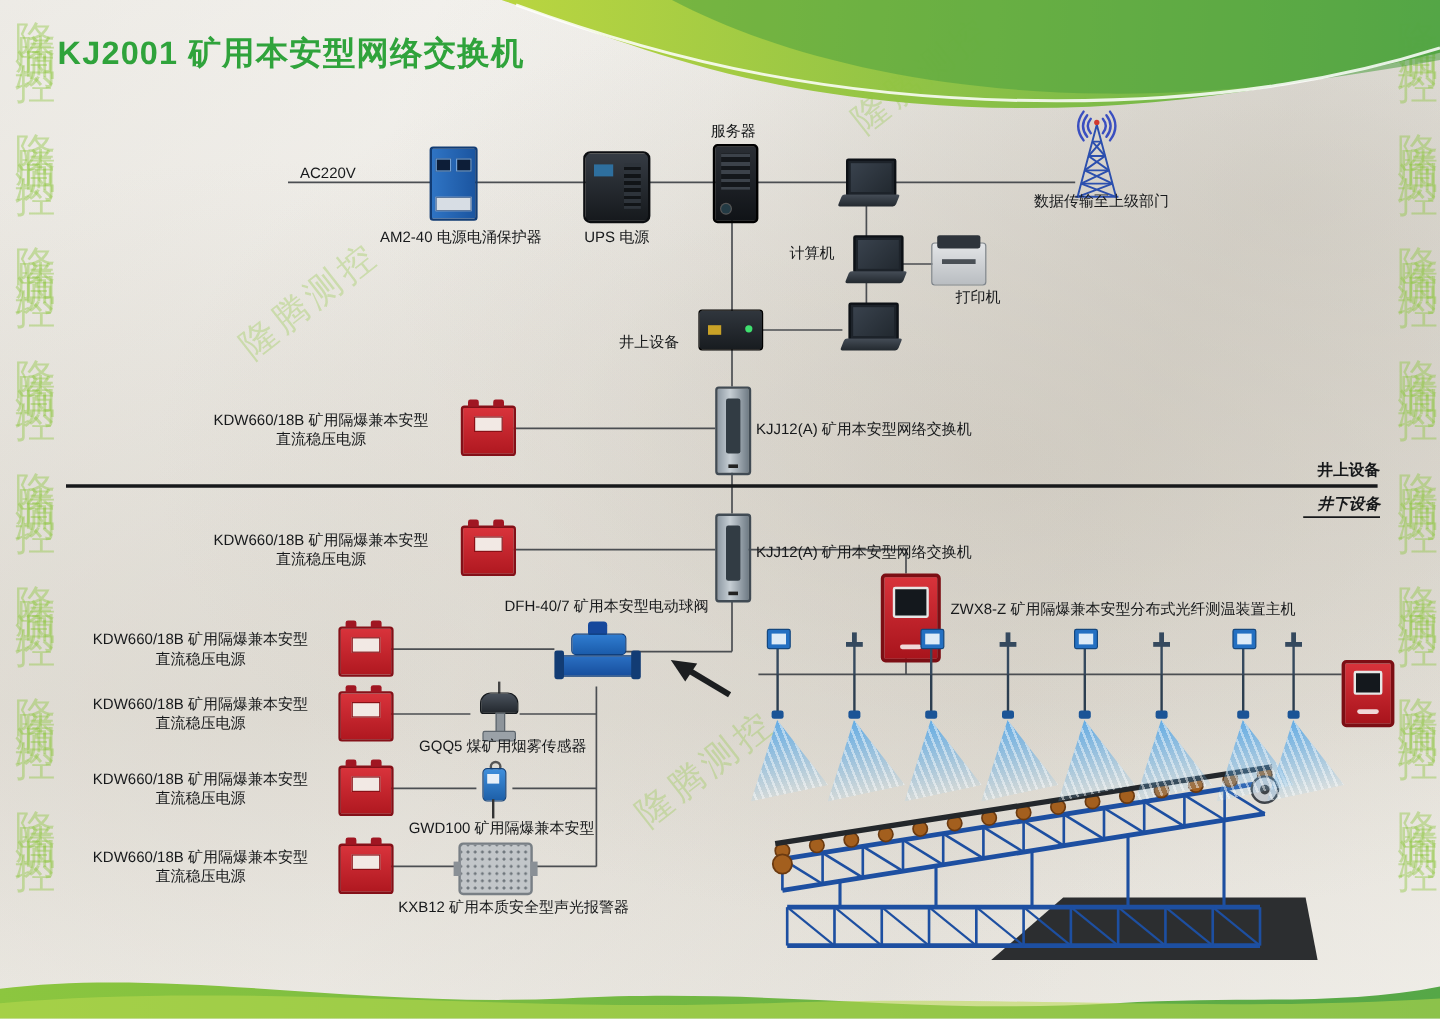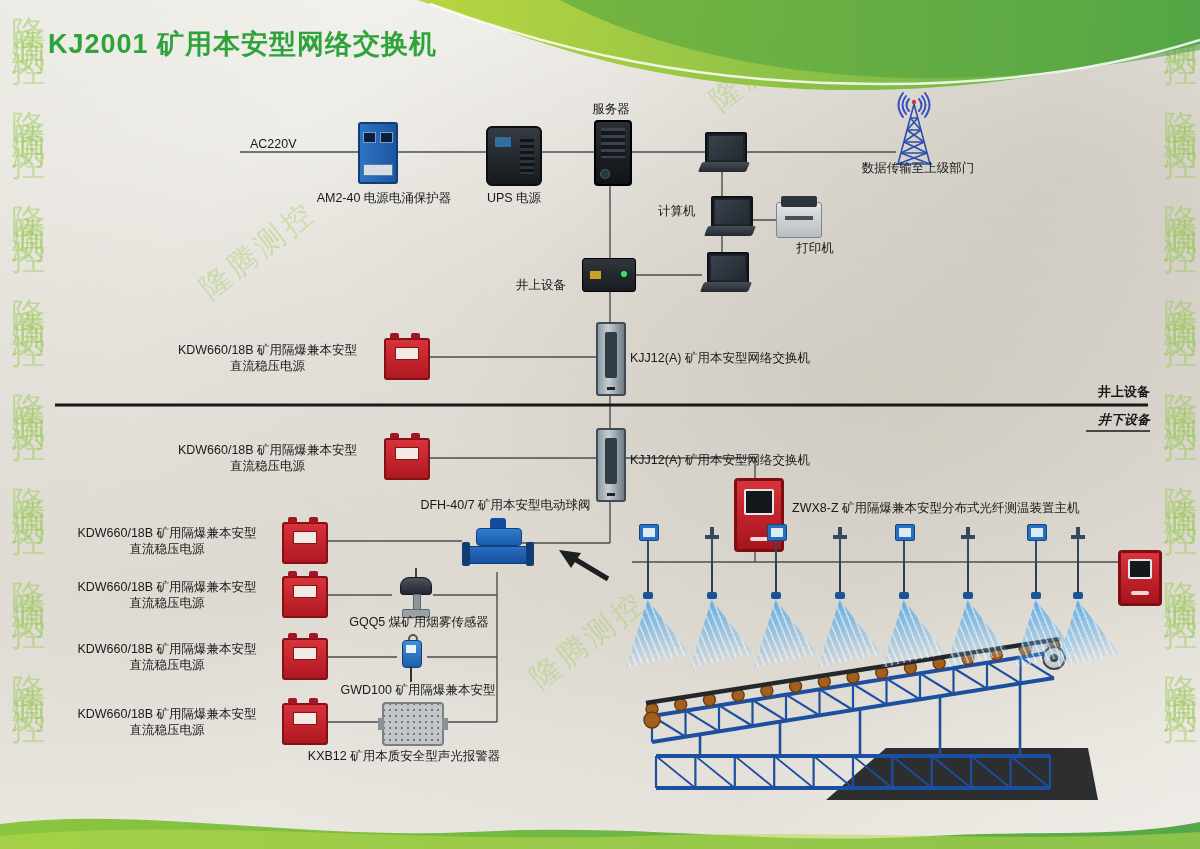--- a/index.html
+++ b/index.html
@@ -350,21 +350,21 @@
 
   <div class="dev gwd" style="left:400px;top:634px;">
     <i class="hook"></i>
       <i class="bodyb"></i>
     <i class="face"></i>
       <i class="cable"></i>
   </div>
   <div class="lbl c" style="left:336px;top:682px;width:164px;">GWD100 矿用隔爆兼本安型</div>
 
   <div class="dev kxb" style="left:382px;top:702px;"></div>
-  <div class="lbl c" style="left:300px;top:748px;width:208px;">KXB12 矿用本质安全型声光报警器</div>
+  <div class="lbl c" style="left:324px;top:748px;width:208px;">KXB12 矿用本质安全型声光报警器</div>
 
   <div class="dev zwx sm2" style="left:1118px;top:550px;"></div>
 
   <div id="sprinklers">
       <div class="spr" style="left: 648px;">
         <i class="stem"></i>
         <i class="mbox"></i>
         <i class="pipe"></i>
         <i class="noz"></i>
         <i class="spray"></i>

